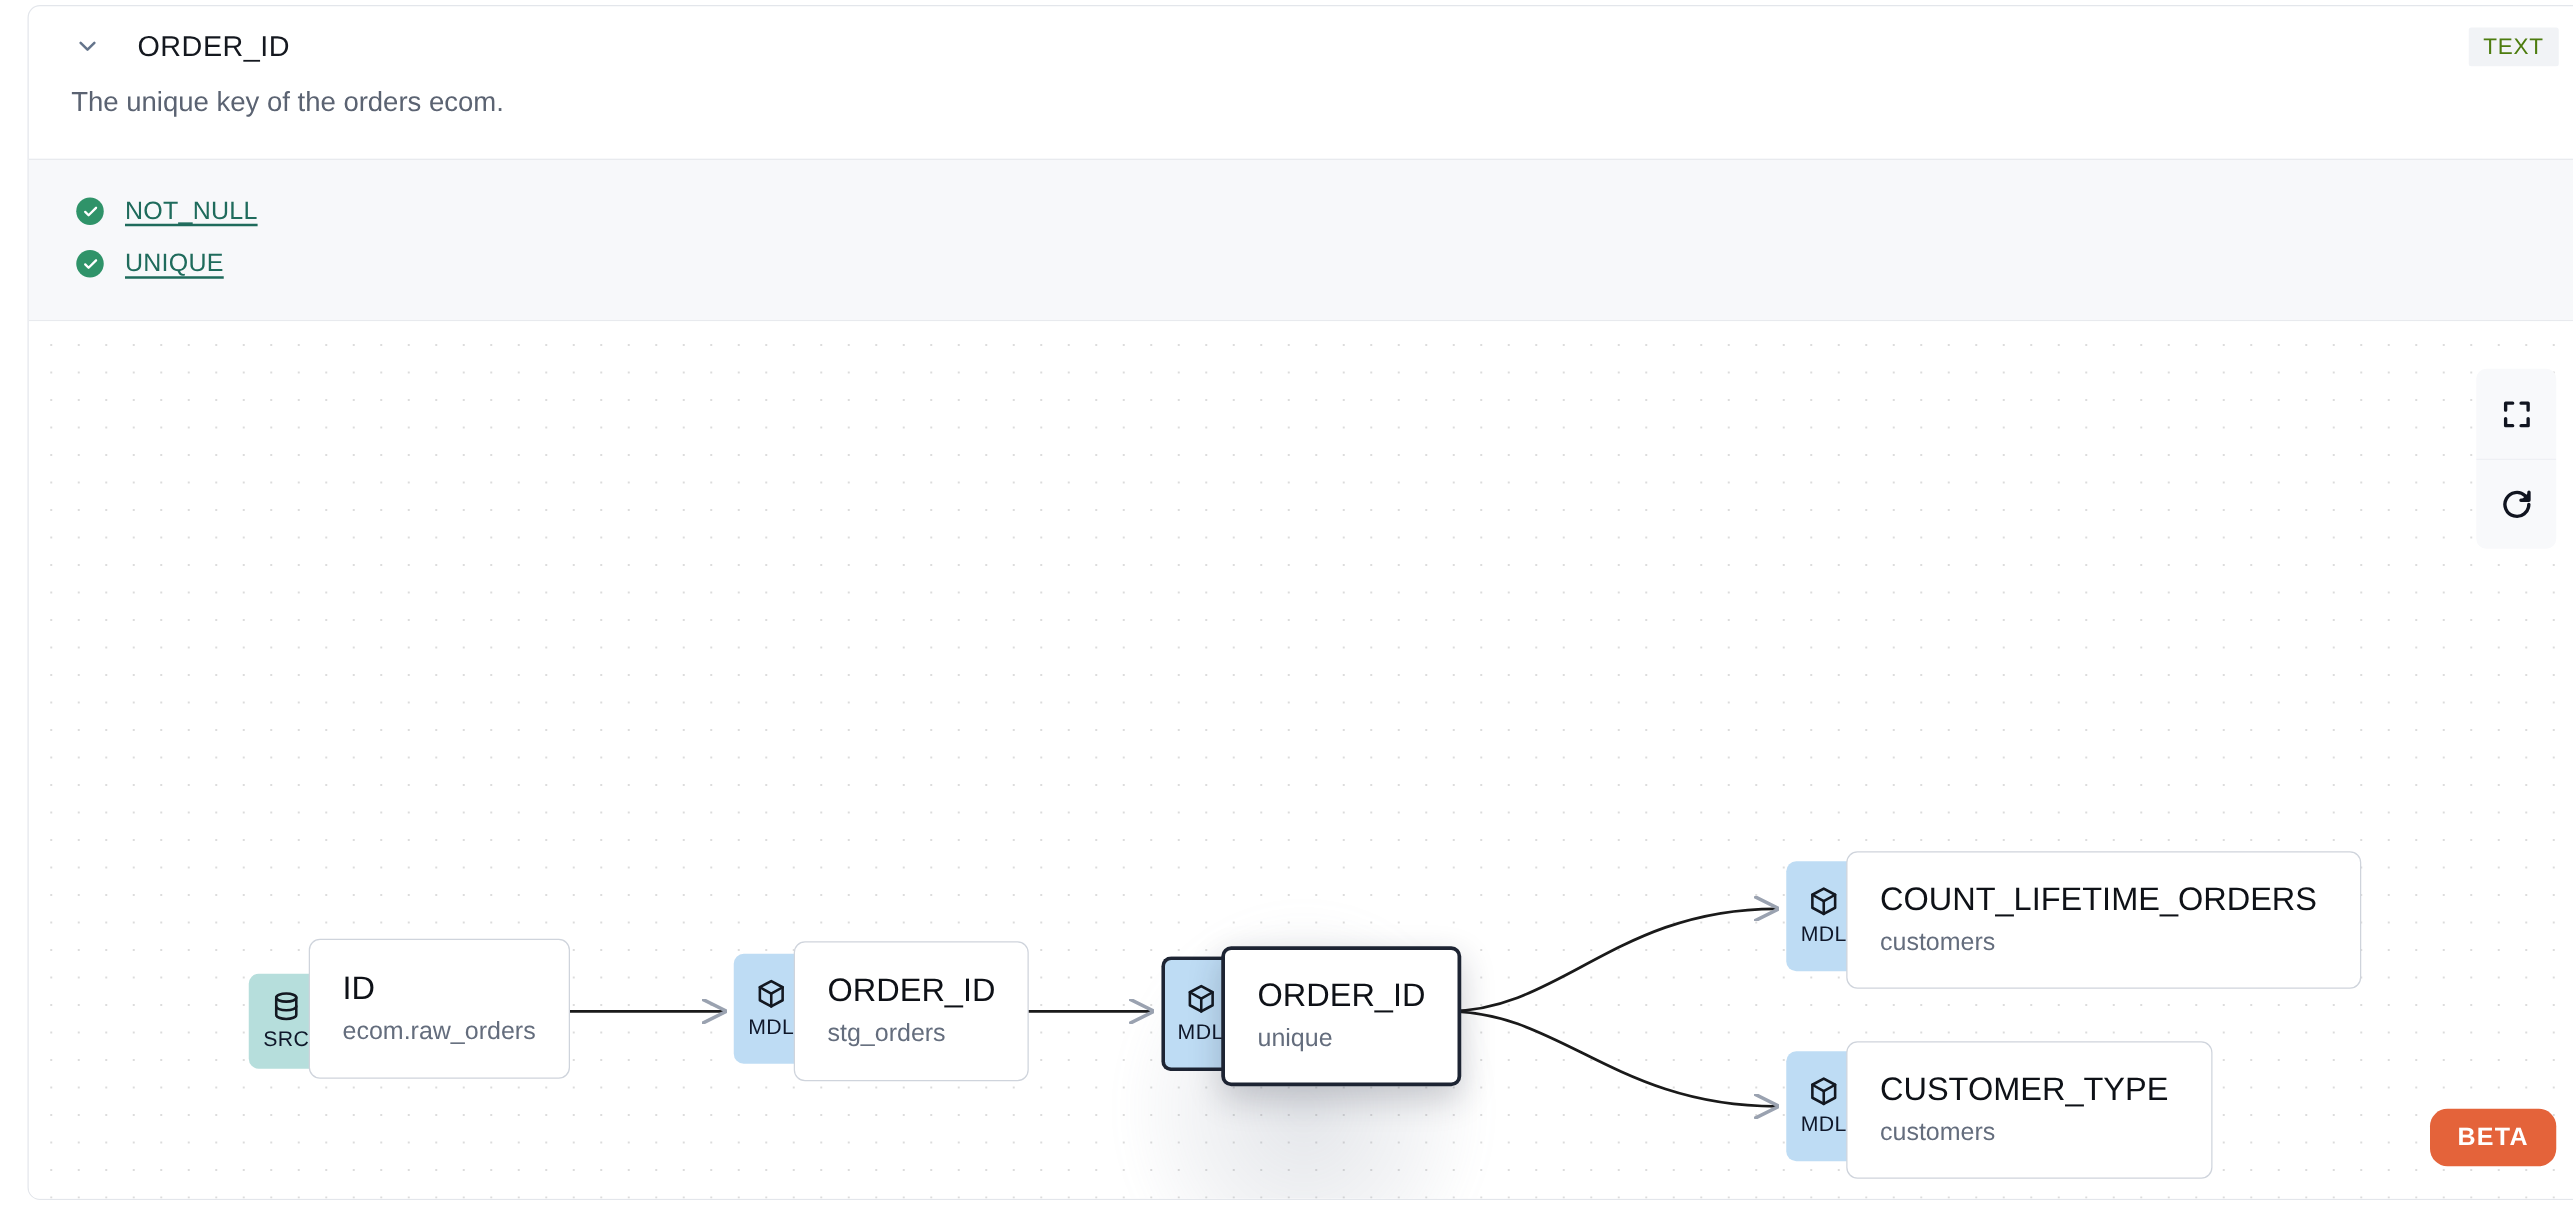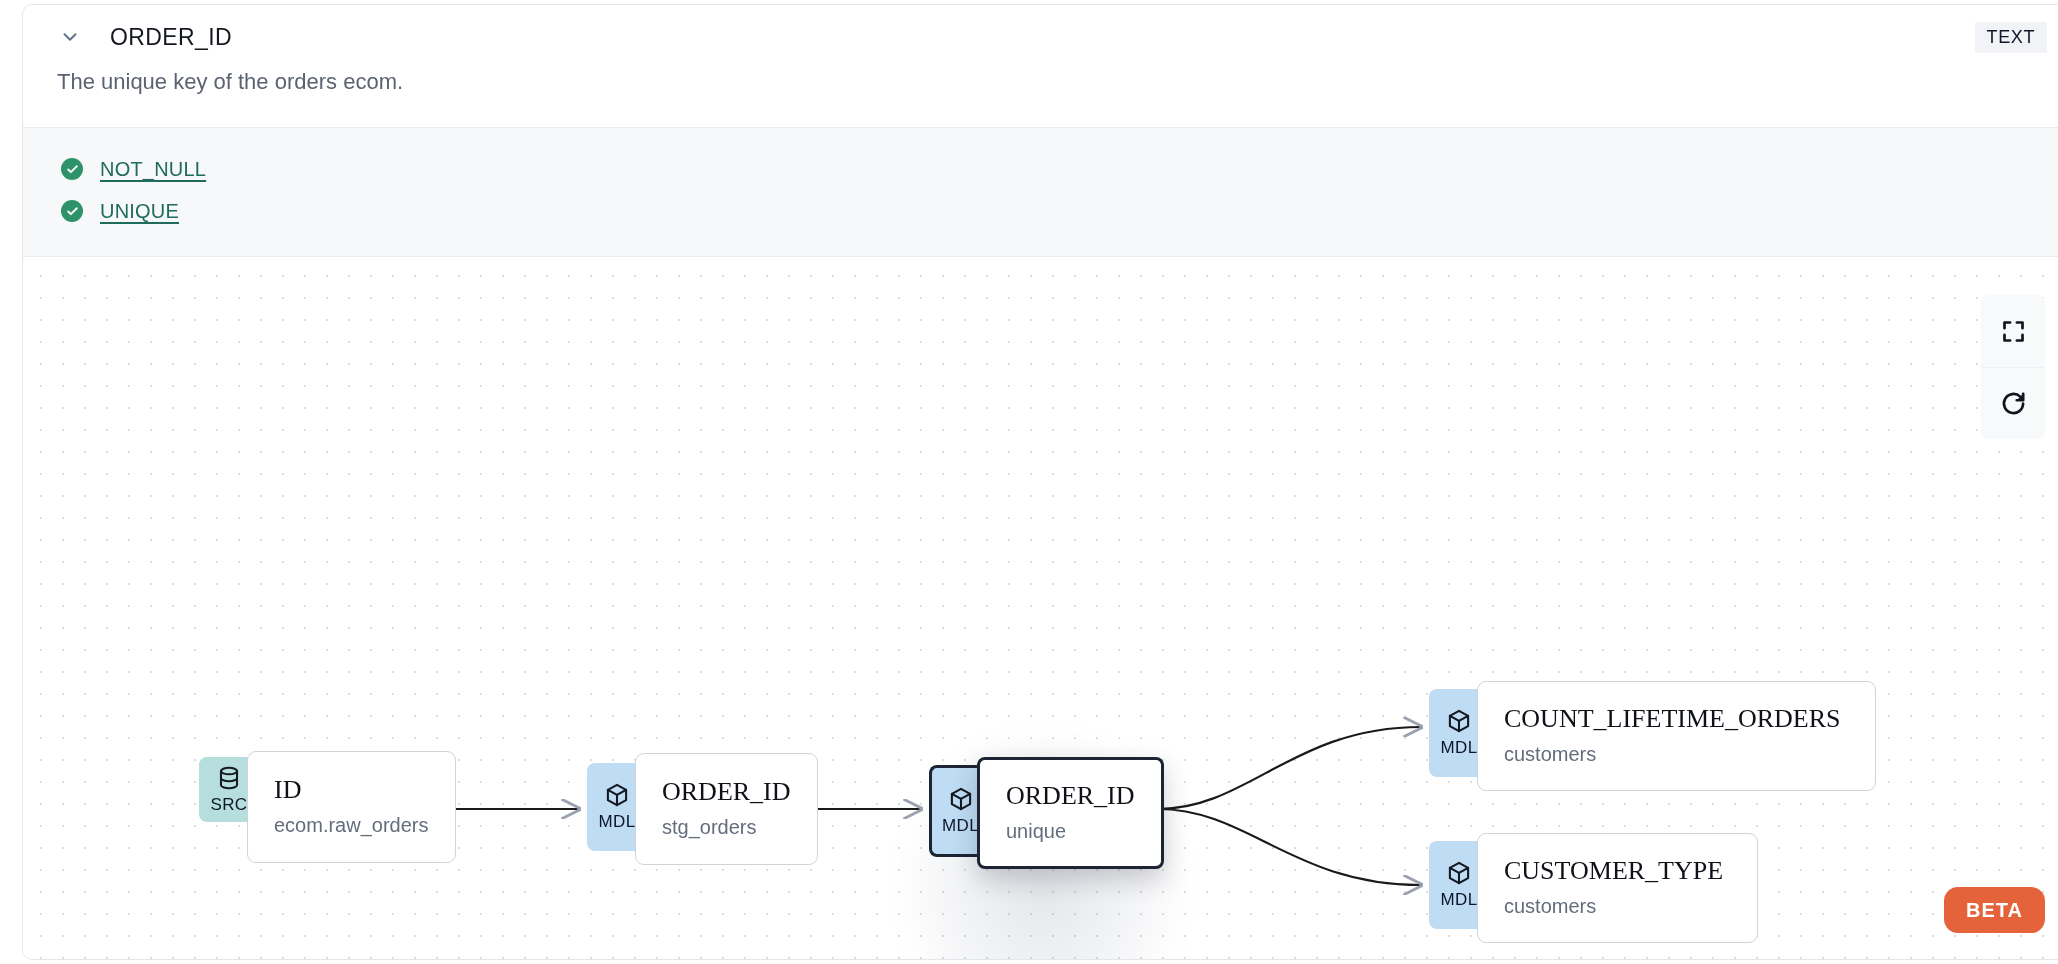--- a/index.html
+++ b/index.html
@@ -45,21 +45,21 @@
     margin-left: 27px;
     font-size: 23px;
     letter-spacing: 0.4px;
     color: #14181f;
     font-weight: 400;
     white-space: nowrap;
   }
   .type-badge {
     margin-left: auto;
     background: #f1f3f6;
-    color: #0f172a;
+    color: #4d7c0f;
     font-size: 18px;
     letter-spacing: 0.6px;
     padding: 6px 12px 7px;
     border-radius: 2px;
     line-height: 1;
   }
 
   
   .desc {
     padding: 0 34px 0 34px;
@@ -163,21 +163,20 @@
     flex-direction: column;
     justify-content: center;
     z-index: 2;
     min-width: 0;
   }
   .body .nname {
     font-size: 26px;
     color: #0e1117;
     line-height: 1.25;
     white-space: nowrap;
-    font-family: Liberation Serif, serif;
   }
   .body .nsub {
     font-size: 20px;
     color: #646d7d;
     margin-top: 6px;
     line-height: 1.2;
     white-space: nowrap;
   }
 
   
@@ -194,21 +193,21 @@
   #n-orders     { left: 906px; top: 500px; }
   #n-count      { left: 1406px; top: 424px; }
   #n-custtype   { left: 1406px; top: 576px; }
 
   #n-src .body      { min-height: 112px; }
   #n-stg .body      { min-height: 112px; }
   #n-orders .body   { min-height: 112px; }
   #n-count .body    { min-height: 110px; padding-right: 34px;}
   #n-custtype .body { min-height: 110px; padding-right: 34px;}
 
-  #n-src .badge     { height: 65px; margin-top: 6px;}
+  #n-src .badge     { height: 76px; margin-top: 28px;}
   #n-stg .badge     { height: 88px; margin-top: 10px;}
   #n-orders .badge  { height: 92px; margin-top: 8px;}
   #n-count .badge   { height: 88px; margin-top: 8px;}
   #n-custtype .badge{ height: 88px; margin-top: 8px;}
 
   
   .ctrls {
     position: absolute;
     right: 24px; top: 38px;
     width: 64px;

